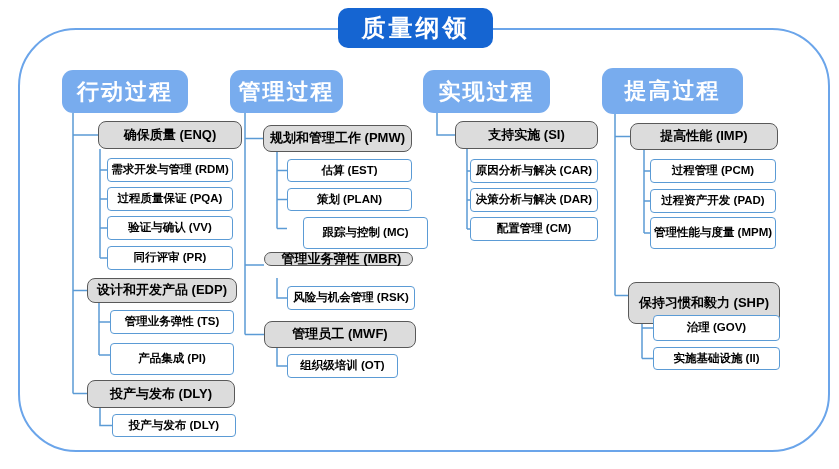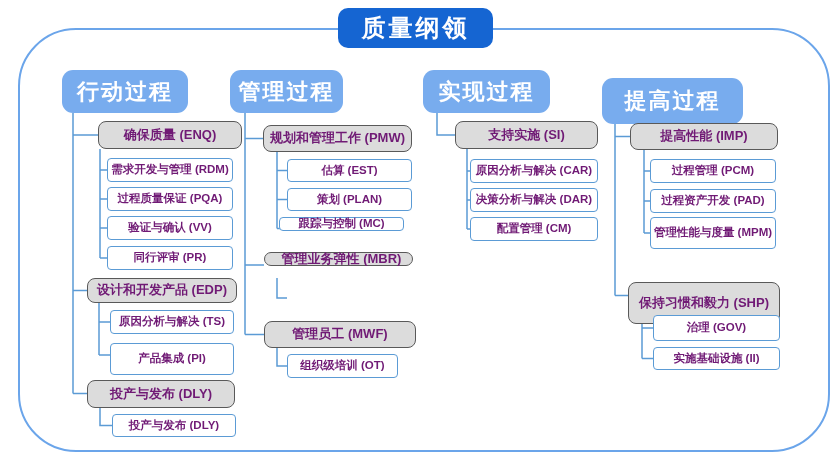--- a/index.html
+++ b/index.html
@@ -20,21 +20,21 @@
     color:#fff; font-size:24px; font-weight:700; letter-spacing:3px;
     display:flex; align-items:center; justify-content:center;
   }
   .hdr {
     position:absolute; background:var(--header-bg,#78acee); border-radius:11px;
     color:#fff; font-size:22px; font-weight:700; letter-spacing:2px;
     display:flex; align-items:center; justify-content:center;
   }
   .node {
     position:absolute; display:flex; align-items:center; justify-content:center;
-    text-align:center; box-sizing:border-box; font-weight:700; color:#701a75;
+    text-align:center; box-sizing:border-box; font-weight:700; color:#000000;
     line-height:1.15; padding:0 2px;
   }
   .gray {
     background:var(--gray-fill,#dcdcdc); border:1.6px solid var(--gray-border,#595959);
     border-radius:8px; font-size:13px;
   }
   .white {
     background:#ffffff; border:1.4px solid var(--white-border,#5b9bd5);
     border-radius:4px; font-size:11.5px;
   }
@@ -64,38 +64,39 @@
     <path d="M615 114 V295.5 M615 136.5 H630 M615 295.5 H628"></path>
     <path d="M644 150 V233 M644 171 H650 M644 201 H650 M644 233 H650"></path>
     <path d="M642 309 V358.5 M642 328 H653 M642 358.5 H653"></path>
   </svg>
 
   <div class="title">质量纲领</div>
 
   <div class="hdr" style="left:62px;top:70px;width:126px;height:43px;">行动过程</div>
   <div class="hdr" style="left:230px;top:70px;width:113px;height:43px;">管理过程</div>
   <div class="hdr" style="left:423px;top:70px;width:127px;height:43px;">实现过程</div>
-  <div class="hdr" style="left:602px;top:68px;width:141px;height:46px;margin-top:10px;">提高过程</div>
+  <div class="hdr" style="left:602px;top:68px;width:141px;height:46px;">提高过程</div>
 
   <div class="node gray" style="left:98px;top:121px;width:144px;height:28px;">确保质量 (ENQ)</div>
   <div class="node white" style="left:107px;top:158px;width:126px;height:24px;">需求开发与管理 (RDM)</div>
   <div class="node white" style="left:107px;top:187px;width:126px;height:24px;">过程质量保证 (PQA)</div>
   <div class="node white" style="left:107px;top:216px;width:126px;height:24px;">验证与确认 (VV)</div>
   <div class="node white" style="left:107px;top:246px;width:126px;height:24px;">同行评审 (PR)</div>
   <div class="node gray" style="left:87px;top:278px;width:150px;height:25px;">设计和开发产品 (EDP)</div>
-  <div class="node white" style="left:110px;top:310px;width:124px;height:24px;">原因分析与解决 (TS)</div>
+  <div class="node white" style="left:110px;top:310px;width:124px;height:24px;">管理业务弹性 (TS)</div>
   <div class="node white" style="left:110px;top:343px;width:124px;height:32px;">产品集成 (PI)</div>
   <div class="node gray" style="left:87px;top:380px;width:148px;height:28px;">投产与发布 (DLY)</div>
   <div class="node white" style="left:112px;top:414px;width:124px;height:23px;">投产与发布 (DLY)</div>
 
   <div class="node gray" style="left:263px;top:125px;width:149px;height:27px;">规划和管理工作 (PMW)</div>
   <div class="node white" style="left:287px;top:159px;width:125px;height:23px;">估算 (EST)</div>
   <div class="node white" style="left:287px;top:188px;width:125px;height:23px;">策划 (PLAN)</div>
-  <div class="node white" style="left:279px;top:217px;width:125px;height:14px;">跟踪与控制 (MC)</div>
+  <div class="node white" style="left:303px;top:217px;width:125px;height:32px;">跟踪与控制 (MC)</div>
   <div class="node gray" style="left:264px;top:252px;width:149px;height:14px;padding-left:8px;">管理业务弹性 (MBR)</div>
+  <div class="node white" style="left:287px;top:286px;width:128px;height:24px;">风险与机会管理 (RSK)</div>
   <div class="node gray" style="left:264px;top:321px;width:152px;height:27px;">管理员工 (MWF)</div>
   <div class="node white" style="left:287px;top:354px;width:111px;height:24px;">组织级培训 (OT)</div>
 
   <div class="node gray" style="left:455px;top:121px;width:143px;height:28px;">支持实施 (SI)</div>
   <div class="node white" style="left:470px;top:159px;width:128px;height:24px;">原因分析与解决 (CAR)</div>
   <div class="node white" style="left:470px;top:188px;width:128px;height:24px;">决策分析与解决 (DAR)</div>
   <div class="node white" style="left:470px;top:217px;width:128px;height:24px;">配置管理 (CM)</div>
 
   <div class="node gray" style="left:630px;top:123px;width:148px;height:27px;">提高性能 (IMP)</div>
   <div class="node white" style="left:650px;top:159px;width:126px;height:24px;">过程管理 (PCM)</div>

